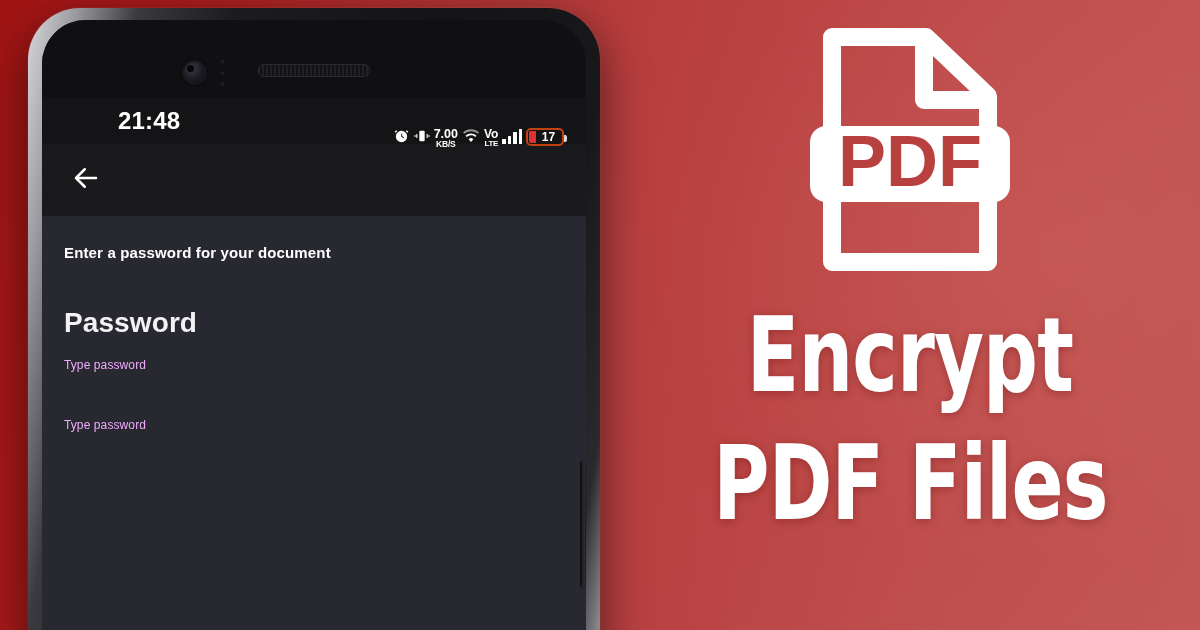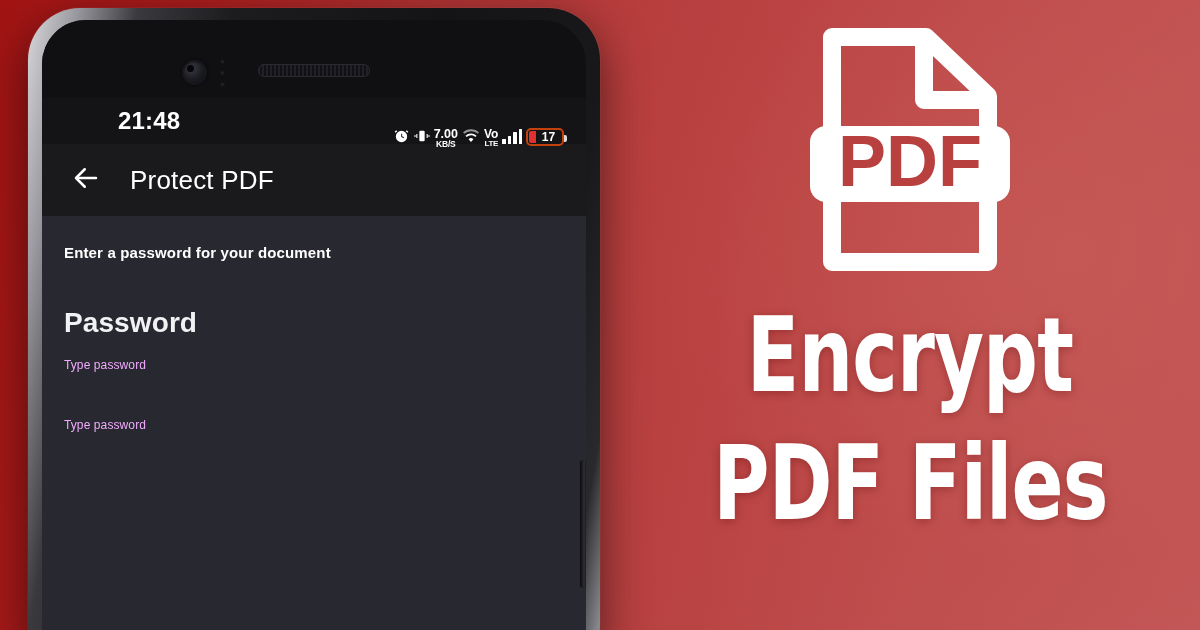--- a/index.html
+++ b/index.html
@@ -283,21 +283,20 @@
 
         <div class="app-bar">
           <div class="back-btn">
             <span>
               <svg width="30" height="30" viewBox="0 0 24 24" fill="none" stroke="#ffffff" stroke-width="2" stroke-linecap="round" stroke-linejoin="round">
                 <line x1="20" y1="12" x2="4.5" y2="12"></line>
                 <polyline points="11,5 4,12 11,19"></polyline>
               </svg>
             </span>
           </div>
-          <div class="app-title">Protect PDF</div>
         </div>
 
         <div class="content">
 
           <div class="section-heading">Enter a password for your document</div>
 
           <div class="field">
             <div class="field-label">Password</div>
             <div class="field-value">Type password</div>
           </div>

